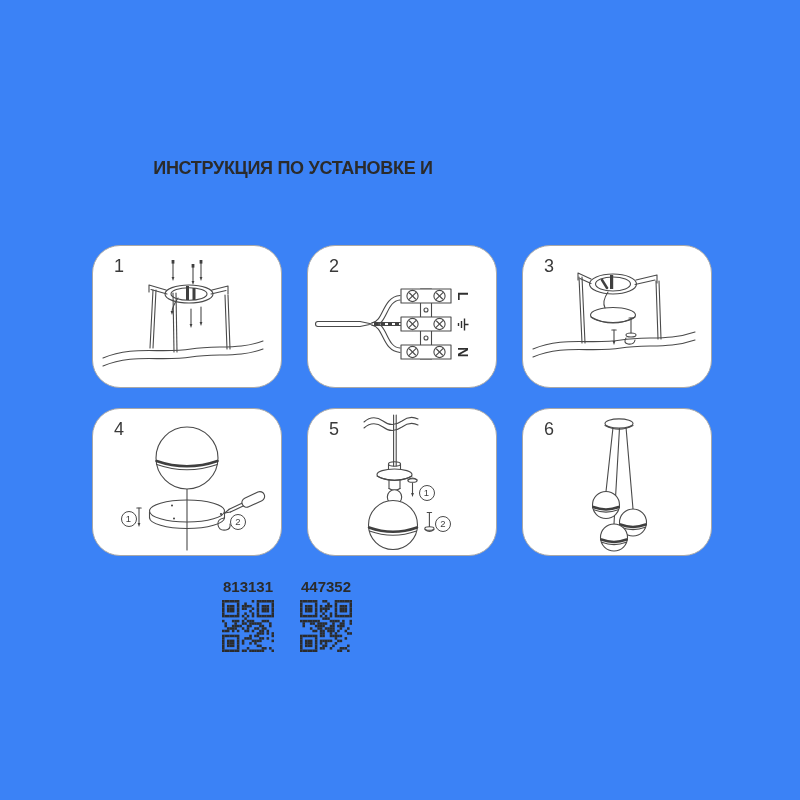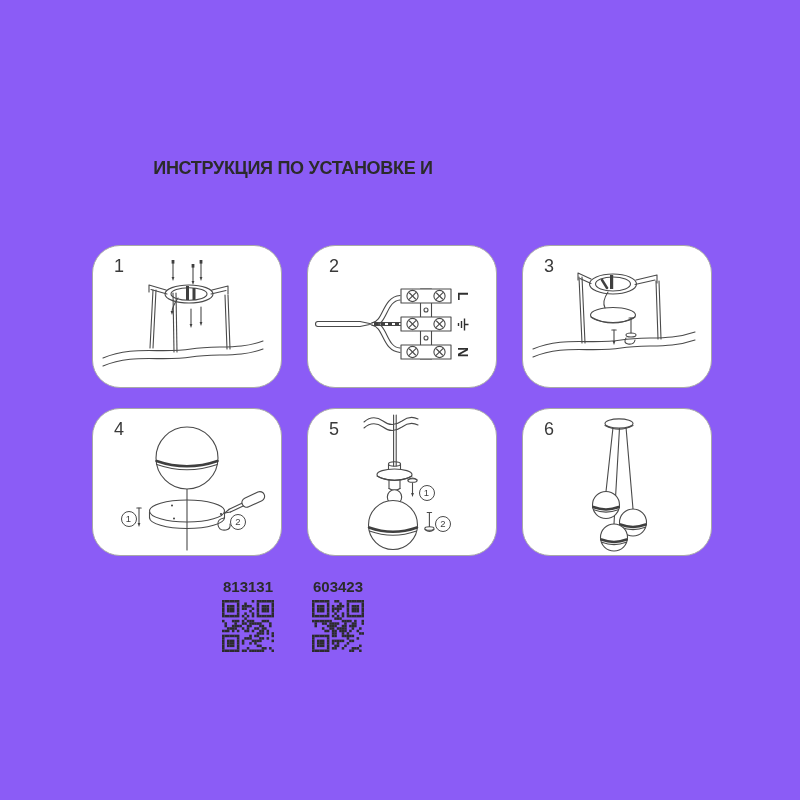--- a/index.html
+++ b/index.html
@@ -1,16 +1,16 @@
 <!DOCTYPE html>
 <html><head>
 <meta charset="utf-8">
 <style>
   html,body{margin:0;padding:0;background:#ffffff;}
-  .page{position:relative;width:800px;height:800px;background:#8b5cf6;overflow:hidden;
+  .page{position:relative;width:800px;height:800px;background:#3b82f6;overflow:hidden;
         font-family:"Liberation Sans",sans-serif;color:#2e2e2e;}
   .hdr-left{position:absolute;left:148px;top:157px;width:290px;text-align:center;
             font-weight:700;font-size:18px;line-height:23px;letter-spacing:-0.3px;color:#2b2b2b;}
   .hdr-right{position:absolute;left:522px;top:161px;width:190px;text-align:center;color:#2b2b2b;}
   .hdr-series{font-weight:700;font-size:13px;letter-spacing:0.2px;}
   .hdr-articles{font-weight:700;font-size:16px;margin-top:8px;letter-spacing:0.2px;}
   .panel{position:absolute;width:190px;background:#fff;border:1.5px solid #a8a8a8;
          border-radius:28px;box-sizing:border-box;}
   .row1{top:245px;height:143px;}
   .row2{top:408px;height:148px;}
@@ -20,21 +20,21 @@
   .ln{stroke:#4a4a4a;stroke-width:1.1;fill:none;stroke-linecap:round;stroke-linejoin:round;}
   .lw{stroke:#4a4a4a;stroke-width:1.1;fill:#ffffff;stroke-linecap:round;stroke-linejoin:round;}
   .bd{stroke:#3f3f3f;stroke-width:2.5;fill:none;stroke-linecap:round;}
   .fl{fill:#3f3f3f;stroke:none;}
   .dash{stroke:#3f3f3f;stroke-width:3.2;fill:none;stroke-dasharray:4 3;}
   .badge{position:absolute;width:14px;height:14px;border:1.2px solid #4a4a4a;border-radius:50%;
          display:flex;align-items:center;justify-content:center;font-size:9.5px;color:#3f3f3f;
          background:#fff;}
   .tlabel{position:absolute;width:16px;height:16px;display:flex;align-items:center;
           justify-content:center;transform:rotate(90deg);font-weight:700;font-size:14px;color:#2f2f2f;}
-  .qr-row{position:absolute;left:222px;top:578px;display:flex;gap:38px;}
+  .qr-row{position:absolute;left:222px;top:578px;display:flex;gap:26px;}
   .qr-block{width:52px;text-align:center;}
   .qr-label{font-weight:700;font-size:15px;color:#2b2b2b;margin-bottom:5px;white-space:nowrap;}
   .qr-svg{display:block;width:52px;height:52px;}
   .qr-svg rect{fill:#2b2b2b;}
 </style>
 </head>
 <body>
 
 <div class="page">
 
@@ -452,21 +452,21 @@
           <rect x="27.24" y="49.52" width="2.54" height="2.54"></rect>
           <rect x="29.71" y="49.52" width="2.54" height="2.54"></rect>
           <rect x="32.19" y="49.52" width="2.54" height="2.54"></rect>
           <rect x="34.67" y="49.52" width="2.54" height="2.54"></rect>
           <rect x="37.14" y="49.52" width="2.54" height="2.54"></rect>
           <rect x="39.62" y="49.52" width="2.54" height="2.54"></rect>
           <rect x="49.52" y="49.52" width="2.54" height="2.54"></rect>
         </svg>
     </div>
     <div class="qr-block">
-      <div class="qr-label">603423</div>
+      <div class="qr-label">447352</div>
       <svg class="qr-svg" viewBox="0 0 52 52">
           <rect x="0.00" y="0.00" width="2.54" height="2.54"></rect>
           <rect x="2.48" y="0.00" width="2.54" height="2.54"></rect>
           <rect x="4.95" y="0.00" width="2.54" height="2.54"></rect>
           <rect x="7.43" y="0.00" width="2.54" height="2.54"></rect>
           <rect x="9.90" y="0.00" width="2.54" height="2.54"></rect>
           <rect x="12.38" y="0.00" width="2.54" height="2.54"></rect>
           <rect x="14.86" y="0.00" width="2.54" height="2.54"></rect>
           <rect x="22.29" y="0.00" width="2.54" height="2.54"></rect>
           <rect x="24.76" y="0.00" width="2.54" height="2.54"></rect>

